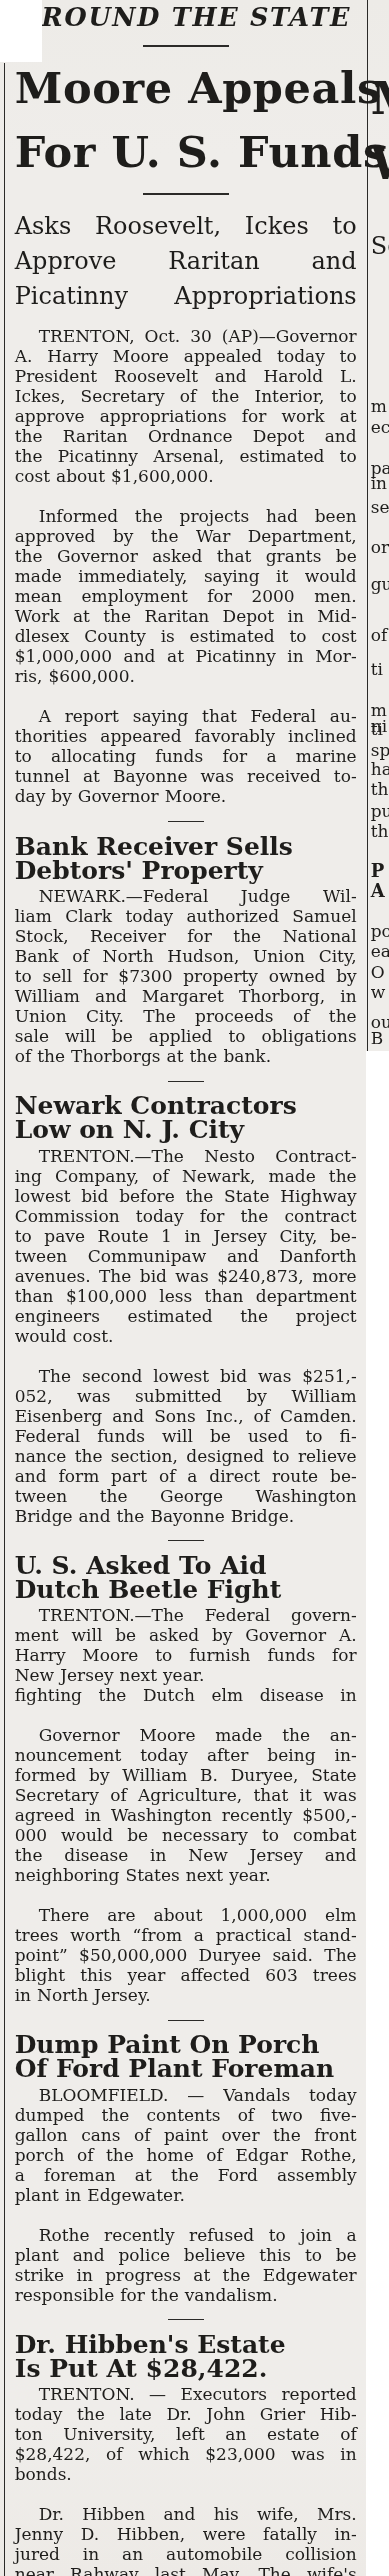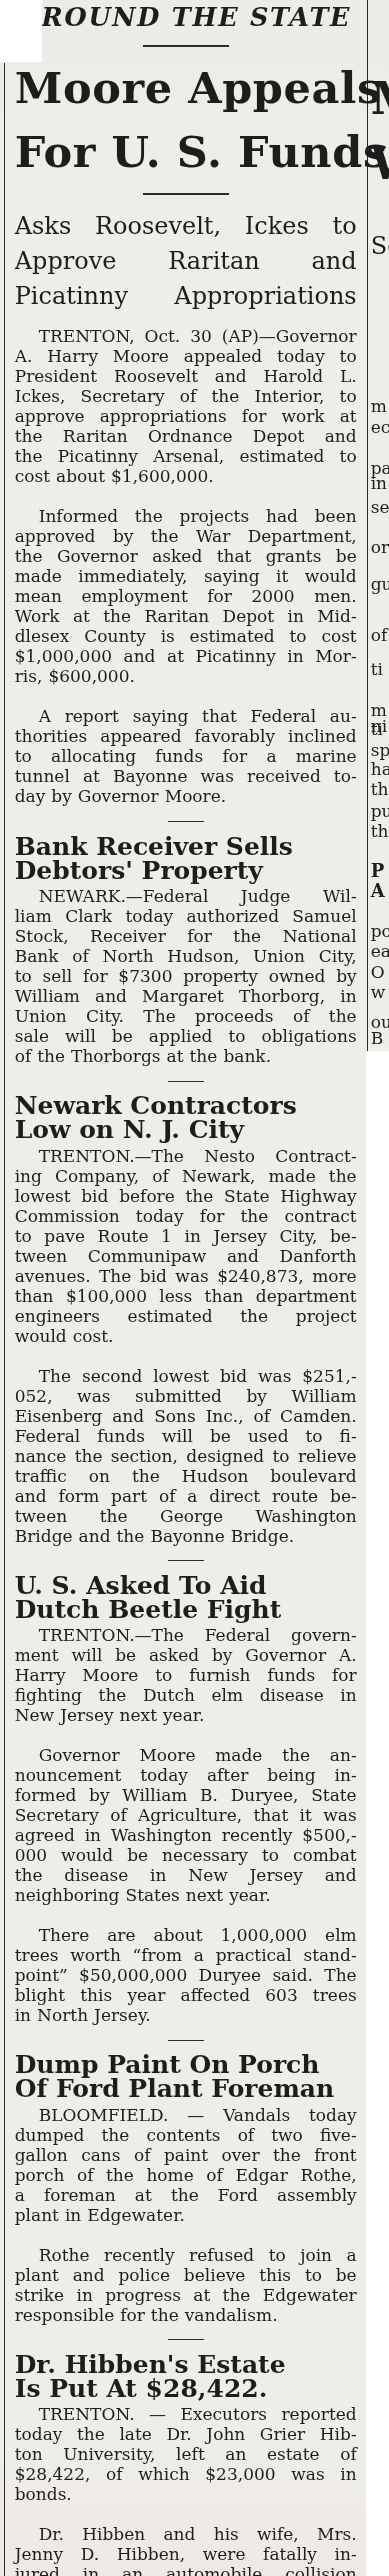--- a/index.html
+++ b/index.html
@@ -167,38 +167,37 @@
             <div class="bl">than $100,000 less than department</div>
             <div class="bl">engineers estimated the project</div>
             <div class="bl last">would cost.</div>
           </div>
           <div class="para">
             <div class="bl first">The second lowest bid was $251,-</div>
             <div class="bl">052, was submitted by William</div>
             <div class="bl">Eisenberg and Sons Inc., of Camden.</div>
             <div class="bl">Federal funds will be used to fi-</div>
             <div class="bl">nance the section, designed to relieve</div>
-            <div class="bl">traffic on the Hudson boulevard</div>
             <div class="bl">and form part of a direct route be-</div>
             <div class="bl">tween the George Washington</div>
             <div class="bl last">Bridge and the Bayonne Bridge.</div>
           </div>
         </section>
         <section class="sec">
           <div class="sec-div"></div>
           <div class="sec-heading">
             <div class="shl">U. S. Asked To Aid</div>
             <div class="shl">Dutch Beetle Fight</div>
           </div>
           <div class="para">
             <div class="bl first">TRENTON.—The Federal govern-</div>
             <div class="bl">ment will be asked by Governor A.</div>
             <div class="bl">Harry Moore to furnish funds for</div>
+            <div class="bl last">New Jersey next year.</div>
             <div class="bl">fighting the Dutch elm disease in</div>
-            <div class="bl last">New Jersey next year.</div>
           </div>
           <div class="para">
             <div class="bl first">Governor Moore made the an-</div>
             <div class="bl">nouncement today after being in-</div>
             <div class="bl">formed by William B. Duryee, State</div>
             <div class="bl">Secretary of Agriculture, that it was</div>
             <div class="bl">agreed in Washington recently $500,-</div>
             <div class="bl">000 would be necessary to combat</div>
             <div class="bl">the disease in New Jersey and</div>
             <div class="bl last">neighboring States next year.</div>

